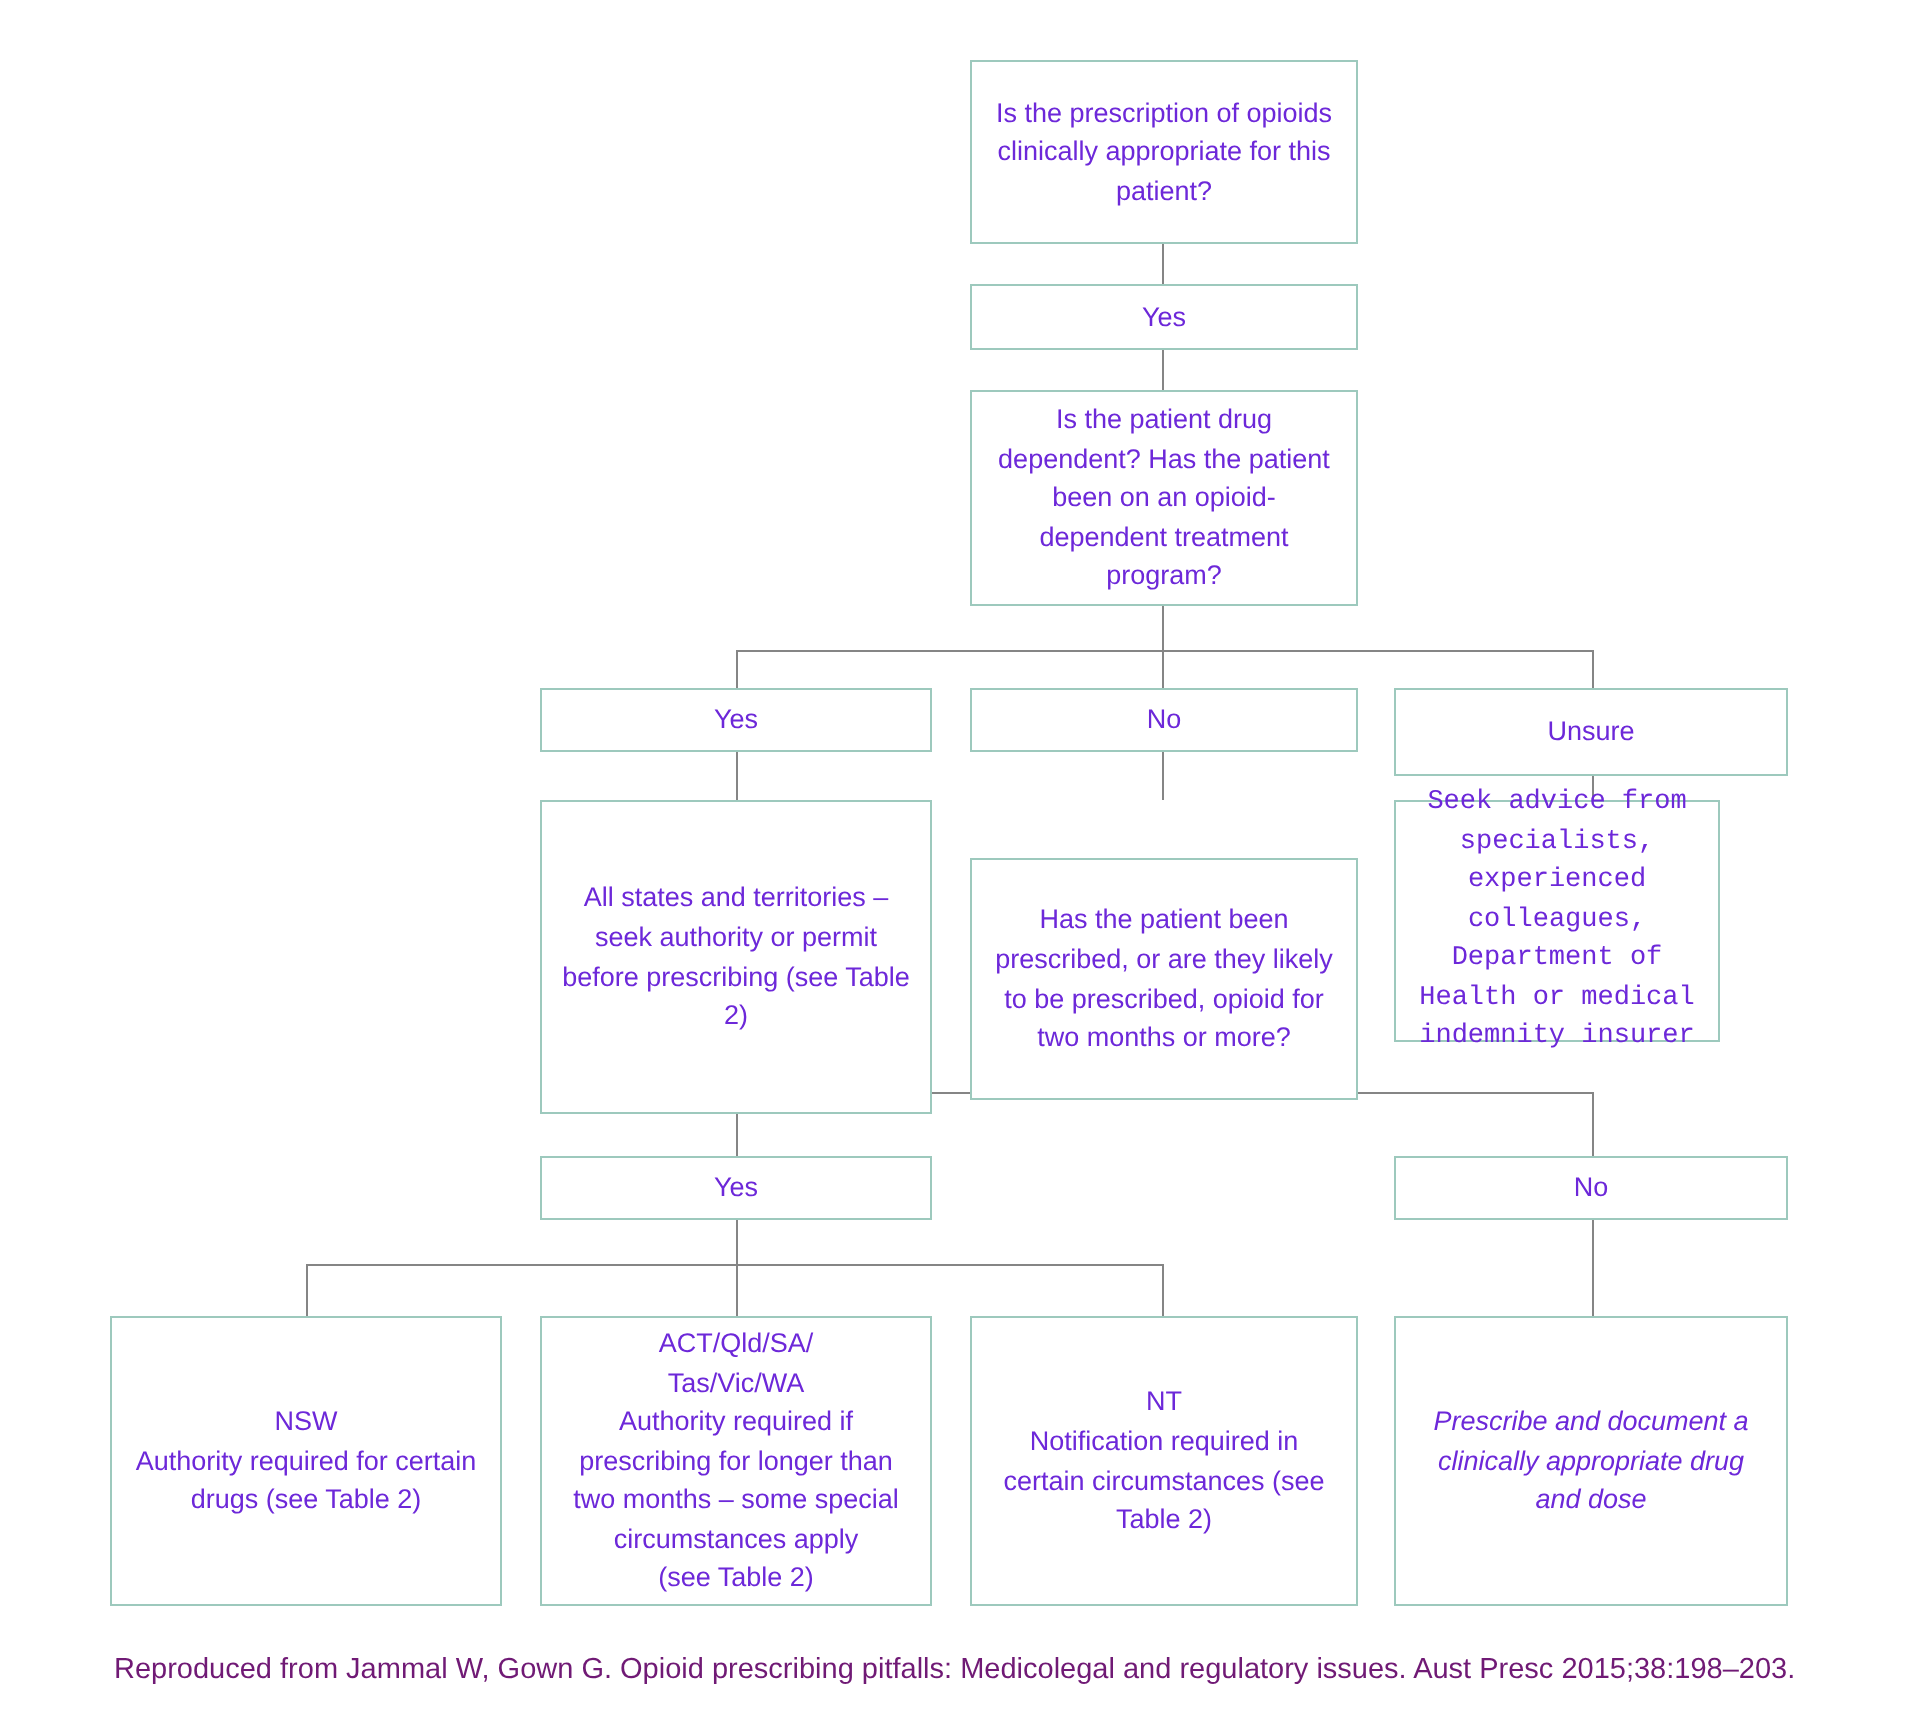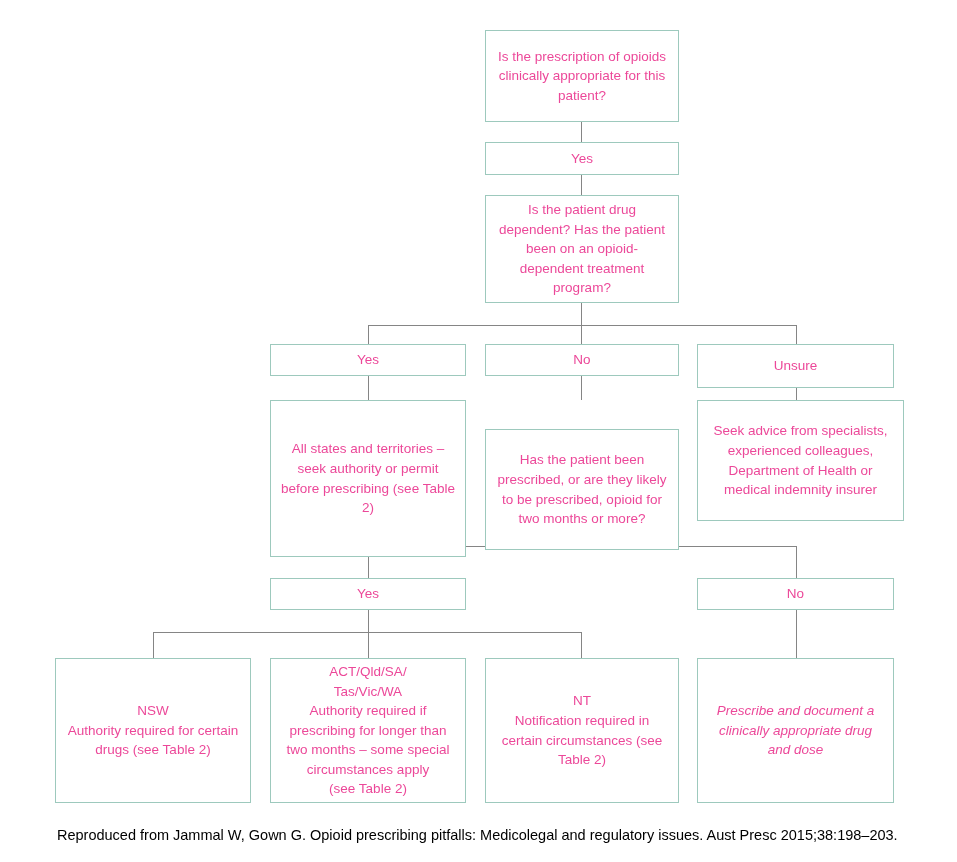--- a/index.html
+++ b/index.html
@@ -26,21 +26,21 @@
     position: absolute;
     box-sizing: border-box;
     border: 1px solid #9dc9bd;
     background: #ffffff;
     display: flex;
     align-items: center;
     justify-content: flex-end;
     text-align: center;
     font-size: 13.5px;
     line-height: 1.45;
-    color: #ec4899;
+    color: #6d28d9;
     padding: 6px 10px;
     z-index: 2;
   }
   .node .body {
     width: 100%;
     white-space: pre-line;
   }
   .node .heading {
     display: block;
     font-weight: normal;
@@ -59,21 +59,21 @@
   .conn.h { height: 1px; }
 
   
   .caption {
     position: absolute;
     left: 57px;
     top: 826px;
     width: 880px;
     font-size: 14.5px;
     line-height: 1.35;
-    color: #000000;
+    color: #701a75;
     text-align: left;
   }
 </style>
 </head>
 <body>
 
 <div id="page">
 
   <div class="conn v" style="left:581px; top:122px; height:20px;"></div>
 
@@ -127,21 +127,21 @@
   </div>
 
   <div class="node" style="left:270px; top:400px; width:196px; height:157px;">
     <span class="body">All states and territories – seek authority or permit before prescribing (see Table 2)</span>
   </div>
 
   <div class="node decision" style="left:485px; top:400px; width:194px; height:121px;margin-top:29px;">
     <span class="body">Has the patient been prescribed, or are they likely to be prescribed, opioid for two months or more?</span>
   </div>
 
-  <div class="node" style="left:697px; top:400px; width:207px; height:121px;">
+  <div class="node" style="left:697px; top:400px; width:163px; height:121px;font-family:Liberation Mono, monospace;">
     <span class="body">Seek advice from specialists, experienced colleagues, Department of Health or medical indemnity insurer</span>
   </div>
 
   <div class="node small" style="left:270px; top:578px; width:196px; height:32px;">
     <span class="body">Yes</span>
   </div>
 
   <div class="node small" style="left:697px; top:578px; width:197px; height:32px;">
     <span class="body">No</span>
   </div>

